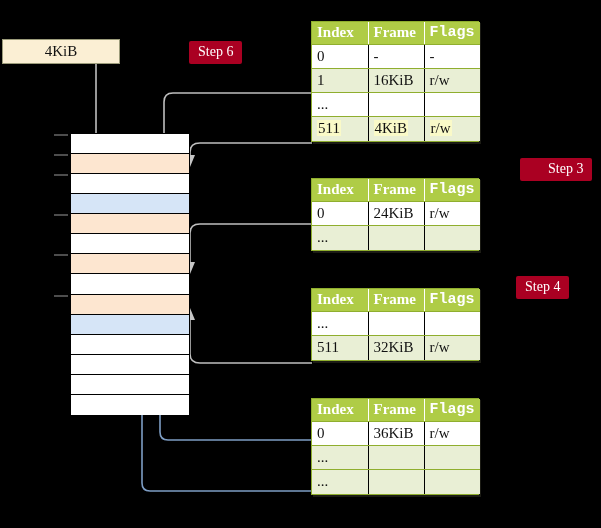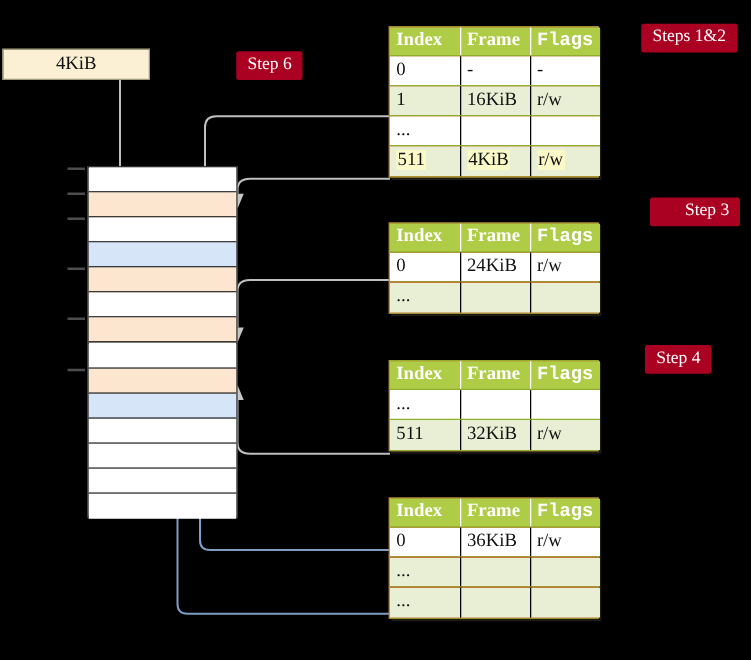--- a/index.html
+++ b/index.html
@@ -42,21 +42,21 @@
   }
   .page-box-label {
     display: block;
     line-height: 22px;
   }
 
   
   .ptable {
     position: absolute;
     border-collapse: collapse;
-    background: #ef4444;
+    background: #404040;
     box-sizing: border-box;
     border: 1px solid #8FAE2E;
     box-shadow: 2px 2px 0 rgba(80,80,60,0.35);
   }
   .ptable table {
     border-collapse: collapse;
     width: 100%;
     table-layout: fixed;
   }
   .ptable th {
@@ -174,23 +174,20 @@
       <polygon points="155,330 165,330 160,320"></polygon>
     </g>
   </svg>
 
   <div class="page-box" style="left:2px; top:39px; width:118px; height:25px;">
     <span class="page-box-label">4KiB</span>
   </div>
 
   <div class="step-badge" style="left:189px; top:41px;">
     <span>Step 6</span>
-  </div>
-  <div class="step-badge" style="left:513px; top:19px;">
-    <span>Steps 1&amp;2</span>
   </div>
   <div class="step-badge" style="left:520px; top:158px;padding-left:28px;">
     <span>Step 3</span>
   </div>
   <div class="step-badge" style="left:516px; top:276px;">
     <span>Step 4</span>
   </div>
 
   <div id="memcol">
       <div class="mem-row" style="top: 0px; height: 20.0714px;"></div>

